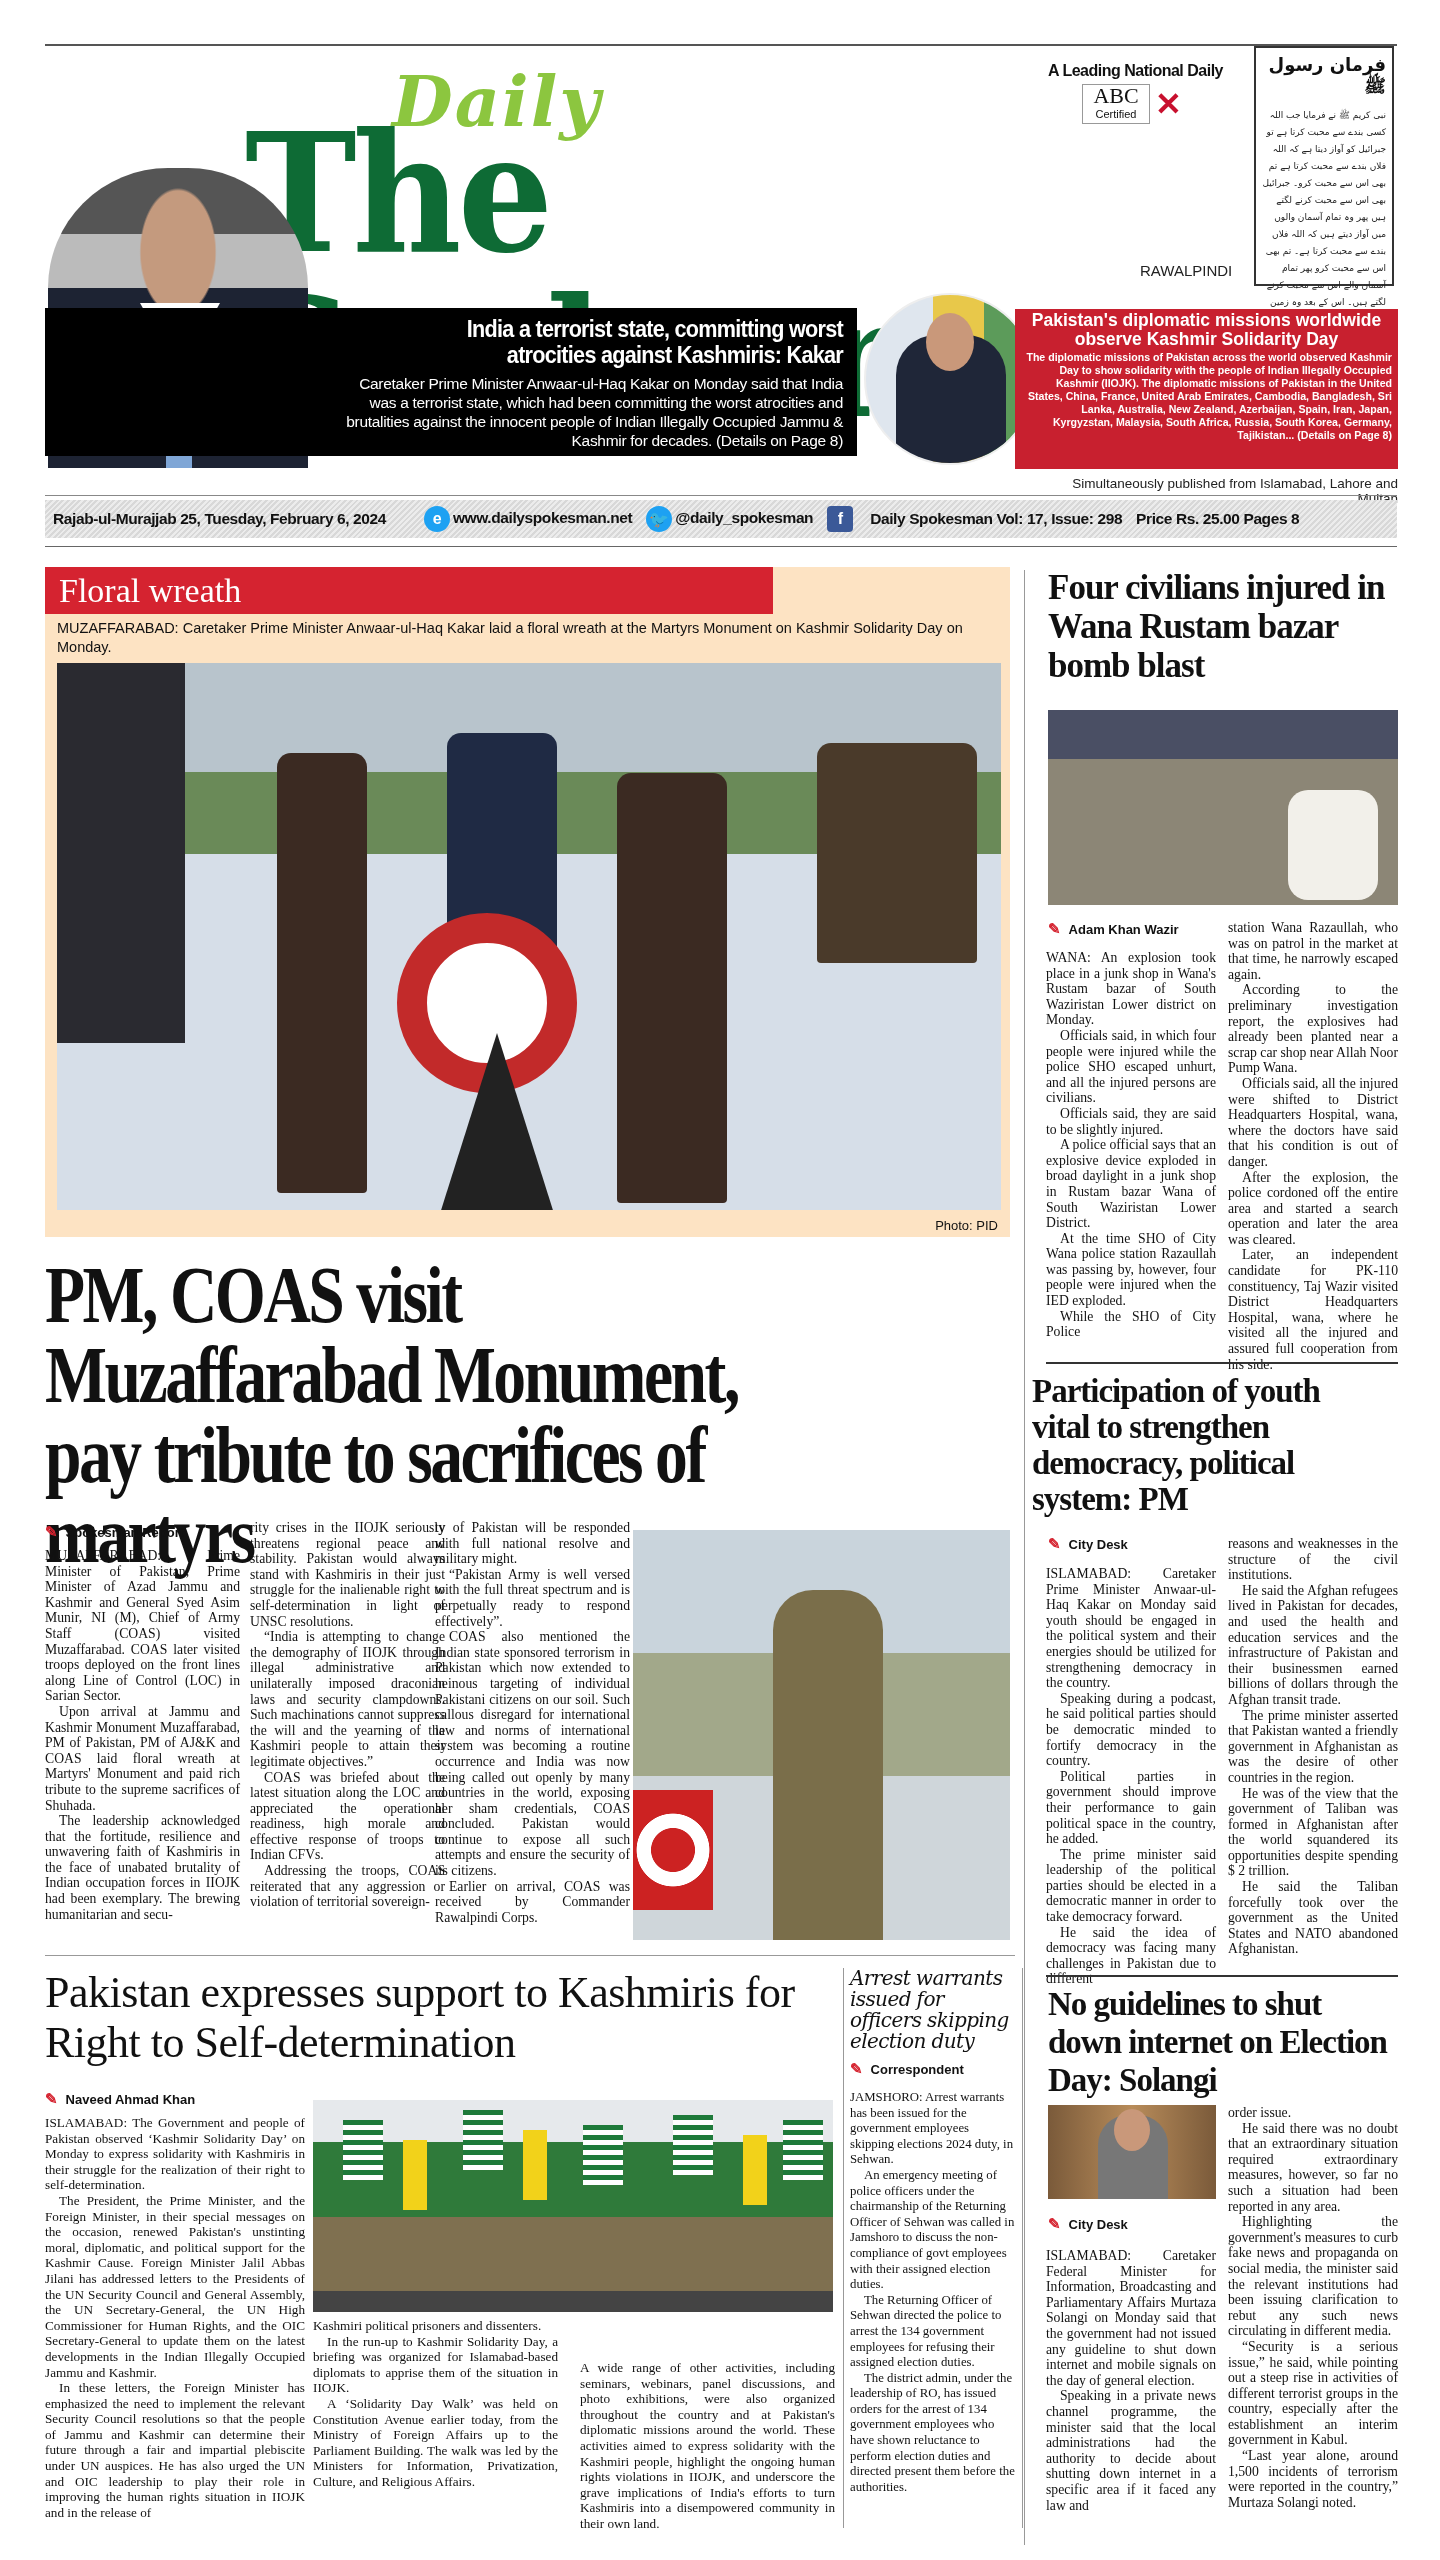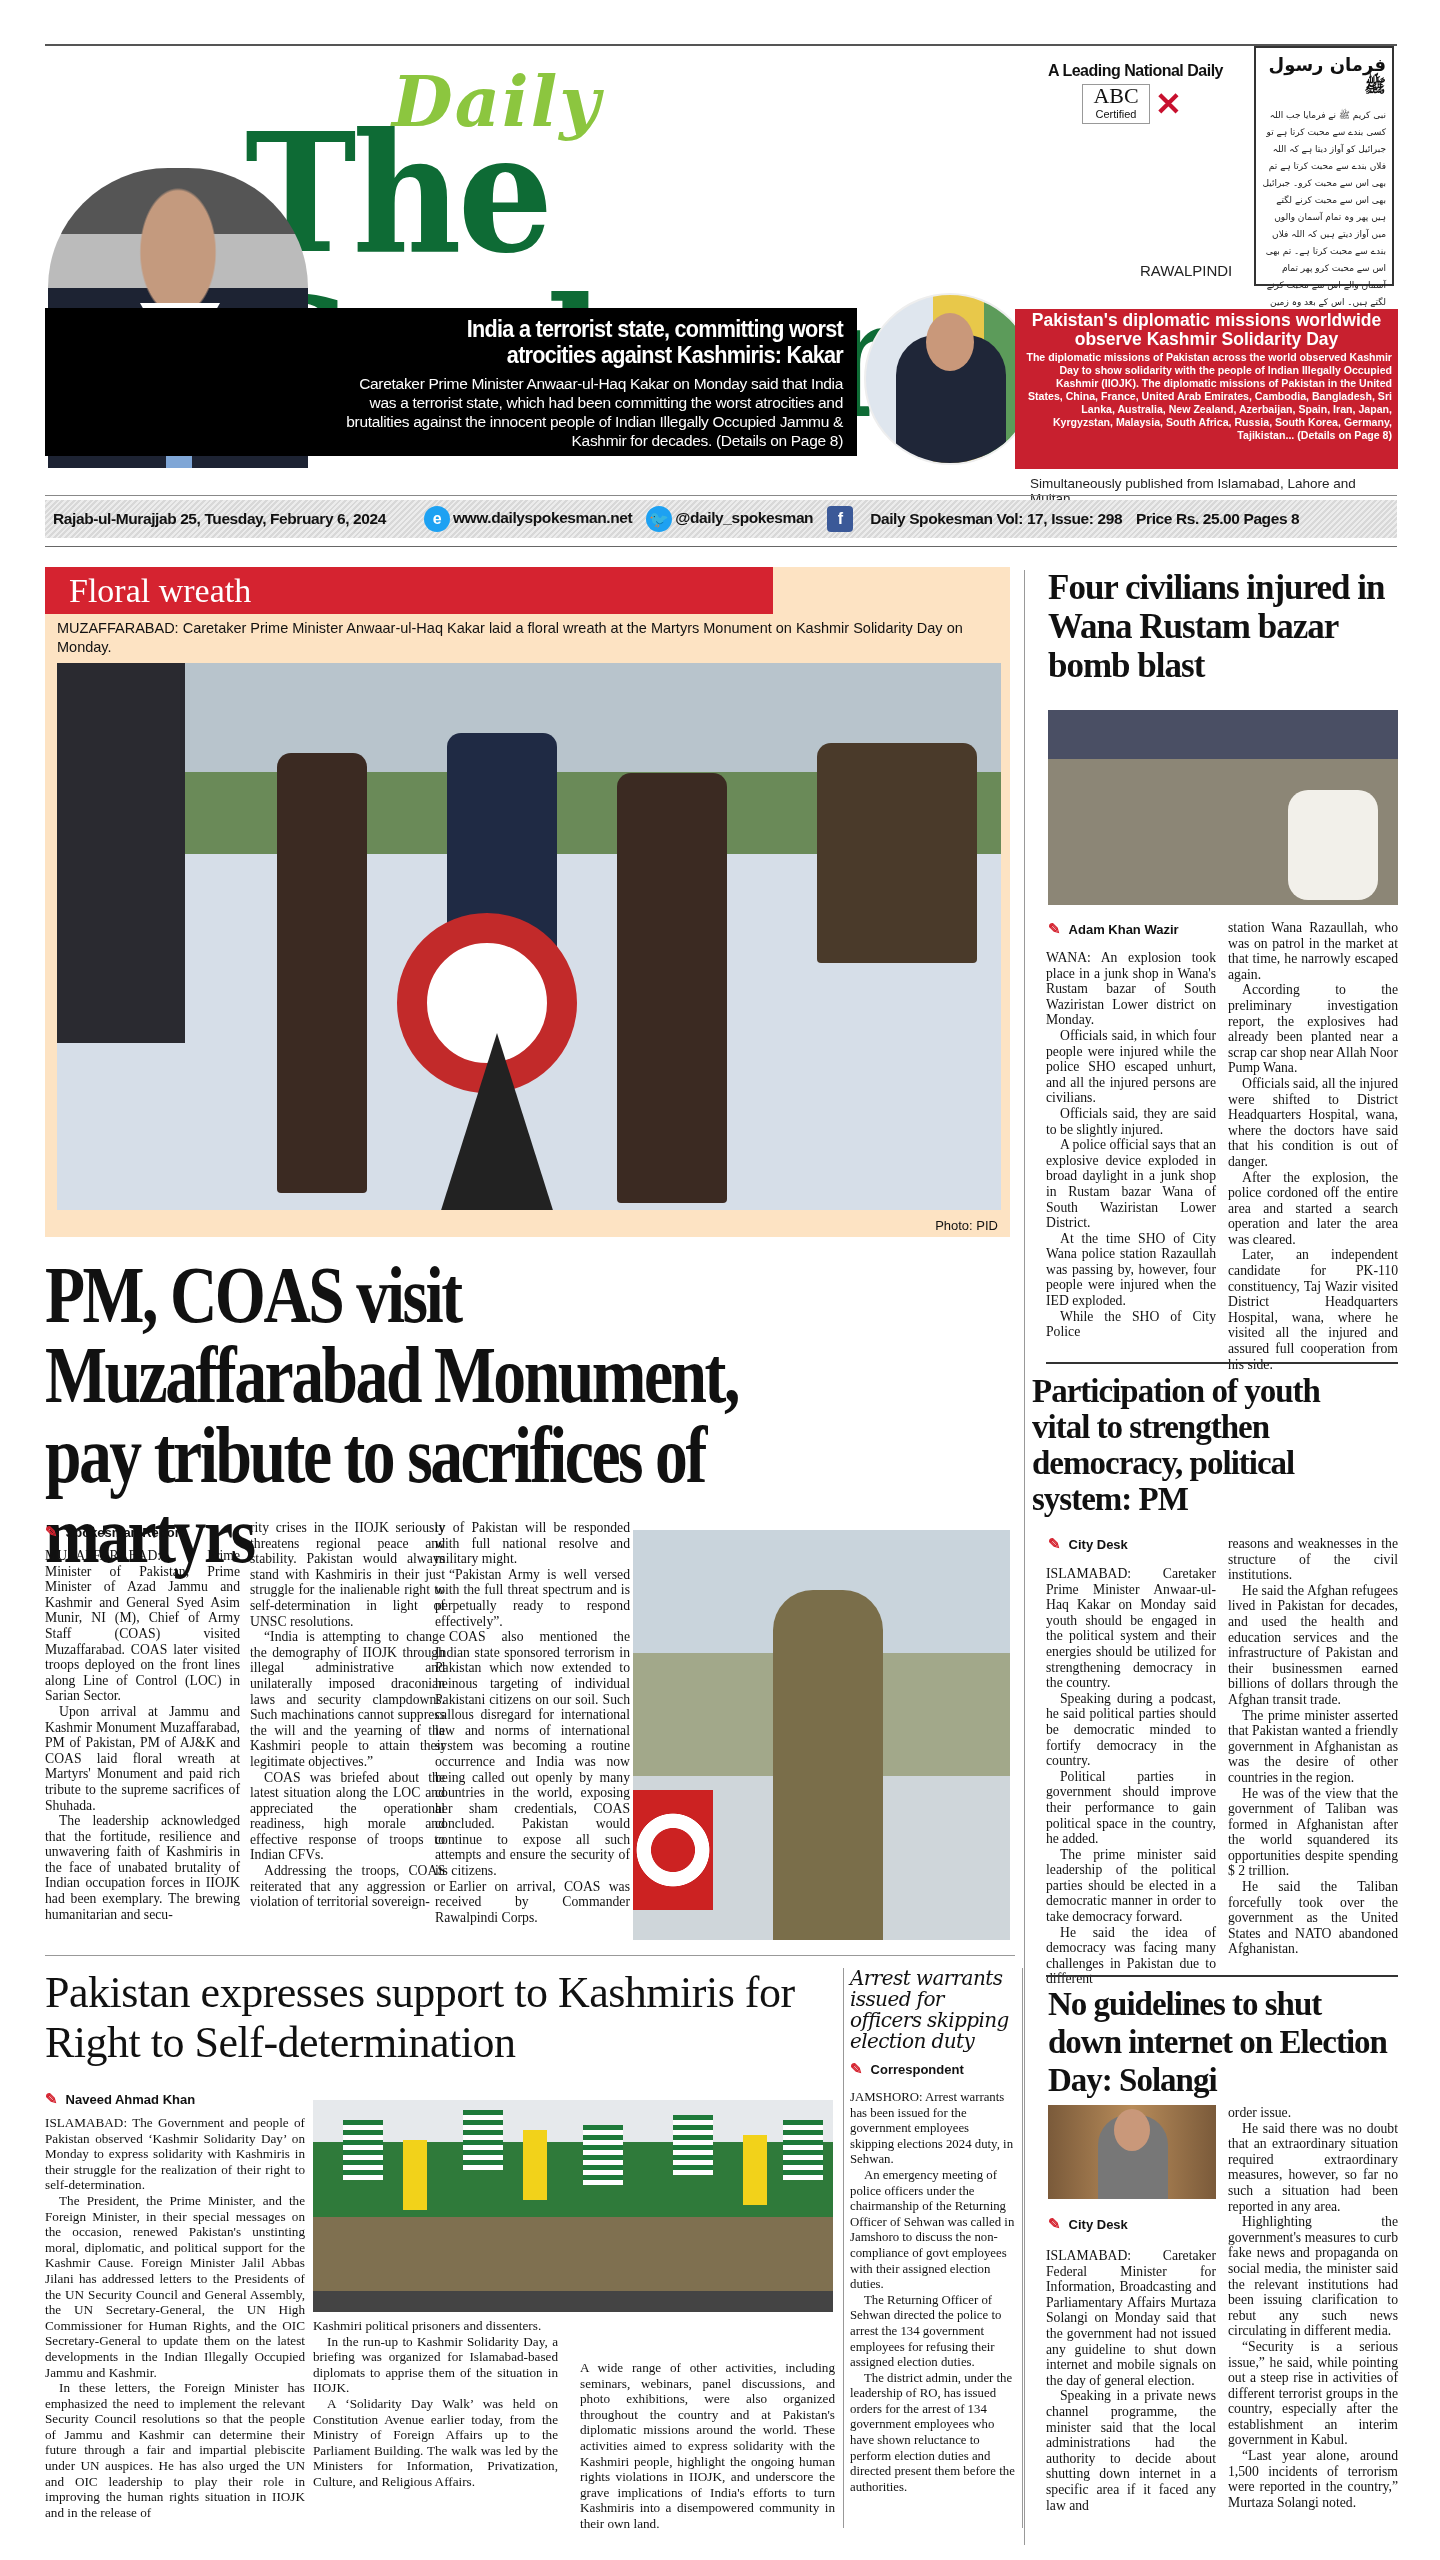--- a/index.html
+++ b/index.html
@@ -22,32 +22,32 @@
 .portrait .collar{position:absolute;left:92px;top:135px;width:80px;height:50px;background:#fff;clip-path:polygon(0 0,100% 0,65% 100%,35% 100%)}
 .black-banner{left:45px;top:308px;width:812px;height:148px;background:#000;color:#fff;text-align:right;padding:8px 14px 0 300px}
 .black-banner h2{font-family:"Liberation Sans",sans-serif;font-weight:bold;font-size:24px;line-height:26px;letter-spacing:-0.8px;transform:scaleX(0.9);transform-origin:right}
 .black-banner p{font-family:"Liberation Sans",sans-serif;font-size:15.5px;line-height:19px;margin-top:6px;letter-spacing:-0.3px}
 .circle-photo{left:864px;top:293px;width:172px;height:172px;border-radius:50%;background:linear-gradient(90deg,#dfe6ee 0 40%,#e8c84a 40% 70%,#5c9b5a 70%);overflow:hidden;border:2px solid #eee}
 .circle-photo .man{position:absolute;left:30px;top:40px;width:110px;height:140px;background:#1f2638;border-radius:40px 40px 0 0}
 .circle-photo .face{position:absolute;left:60px;top:18px;width:48px;height:58px;background:#c9987a;border-radius:50%}
 .red-box{left:1015px;top:309px;width:383px;height:160px;background:#c8202f;color:#fff;text-align:center;padding:2px 6px}
 .red-box h3{font-family:"Liberation Sans",sans-serif;font-weight:bold;font-size:17.5px;line-height:19px}
 .red-box p{font-family:"Liberation Sans",sans-serif;font-weight:bold;font-size:10.6px;line-height:13px;text-align:right;margin-top:2px}
-.simul{left:1030px;top:476px;width:368px;font-family:"Liberation Sans",sans-serif;font-size:13.5px;color:#222}
+.simul{left:1030px;top:476px;width:368px;text-align:right;font-family:"Liberation Sans",sans-serif;font-size:13.5px;color:#222}
 .rule-above-bar{left:45px;top:495px;width:1352px;height:1px;background:#888}
 .datebar{left:45px;top:500px;width:1352px;height:38px;background:repeating-linear-gradient(135deg,#d8d8d8 0 2px,#ececec 2px 4px);display:flex;align-items:center;gap:14px;padding:0 8px;font-family:"Liberation Sans",sans-serif;font-weight:bold;font-size:15.5px;letter-spacing:-0.4px}
 .datebar .ico{display:inline-flex;width:26px;height:26px;border-radius:50%;align-items:center;justify-content:center;color:#fff;font-size:16px;margin-right:3px;vertical-align:middle}
 .datebar .ie{background:#1da1f2}
 .datebar .tw{background:#1da1f2}
 .datebar .fb{background:#3b5998;border-radius:4px}
 .rule-below-bar{left:45px;top:546px;width:1352px;height:1px;background:#666}
 .col-div{left:1024px;top:570px;width:1px;height:1975px;background:#999}
 
 .floral{left:45px;top:567px;width:965px;height:670px;background:#fde3c3}
-.floral .tag{position:absolute;left:0;top:0;width:728px;height:47px;background:#d52330;color:#fff;font-family:"Liberation Serif",serif;font-size:34px;padding:2px 24px;line-height:43px;transform-origin:left}
+.floral .tag{position:absolute;left:0;top:0;width:728px;height:47px;background:#d52330;color:#fff;font-family:"Liberation Serif",serif;font-size:34px;padding:2px 14px;line-height:43px;transform-origin:left}
 .floral .cap{position:absolute;left:12px;top:52px;width:950px;font-family:"Liberation Sans",sans-serif;font-size:14.5px;line-height:19px;color:#111}
 .floral .photo{position:absolute;left:12px;top:96px;width:944px;height:547px;background:linear-gradient(180deg,#b8c4cc 0 20%,#6a8a58 20% 35%,#d6dee8 35%);overflow:hidden}
 .photo .mon{position:absolute;left:0;top:0;width:128px;height:380px;background:#2a2a30}
 .photo .fig{position:absolute;background:#3a2a22;border-radius:14px 14px 4px 4px}
 .photo .wreath{position:absolute;left:340px;top:250px;width:180px;height:180px;border-radius:50%;border:30px solid #c22a2a;background:#fff}
 .photo .obelisk{position:absolute;left:380px;top:370px;width:120px;height:190px;background:#222;clip-path:polygon(50% 0,100% 100%,0 100%)}
 .floral .credit{position:absolute;right:12px;bottom:4px;font-family:"Liberation Sans",sans-serif;font-size:13px}
 
 .main-head{left:45px;top:1255px;width:960px;font-family:"Liberation Serif",serif;font-weight:bold;font-size:80px;line-height:80px;letter-spacing:-3px;transform:scaleX(0.82);transform-origin:left}
 .byline{font-family:"Liberation Sans",sans-serif;font-weight:bold;font-size:13px;display:flex;align-items:center;gap:8px}

